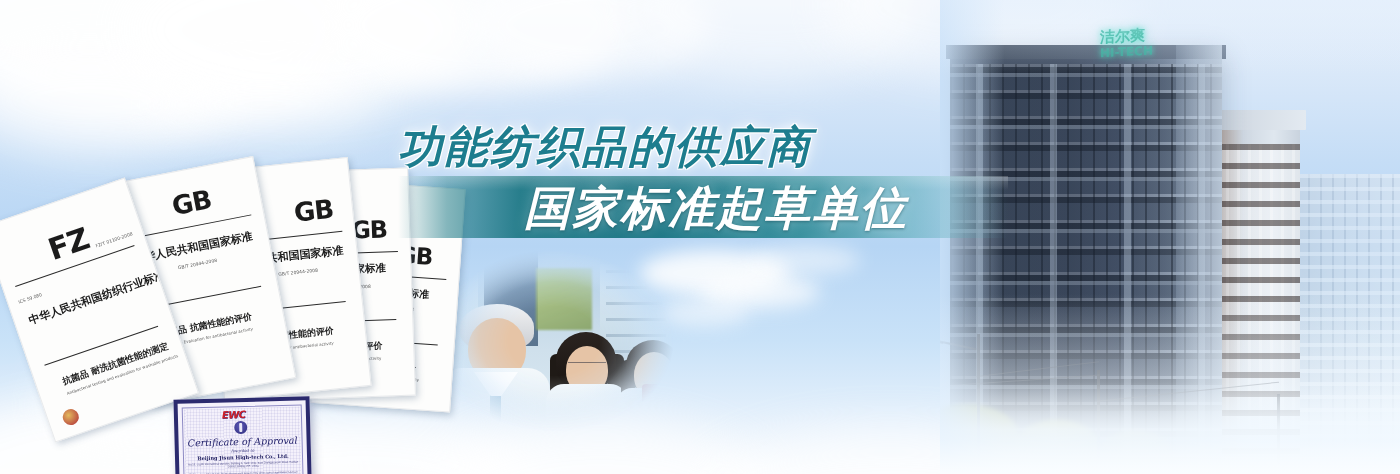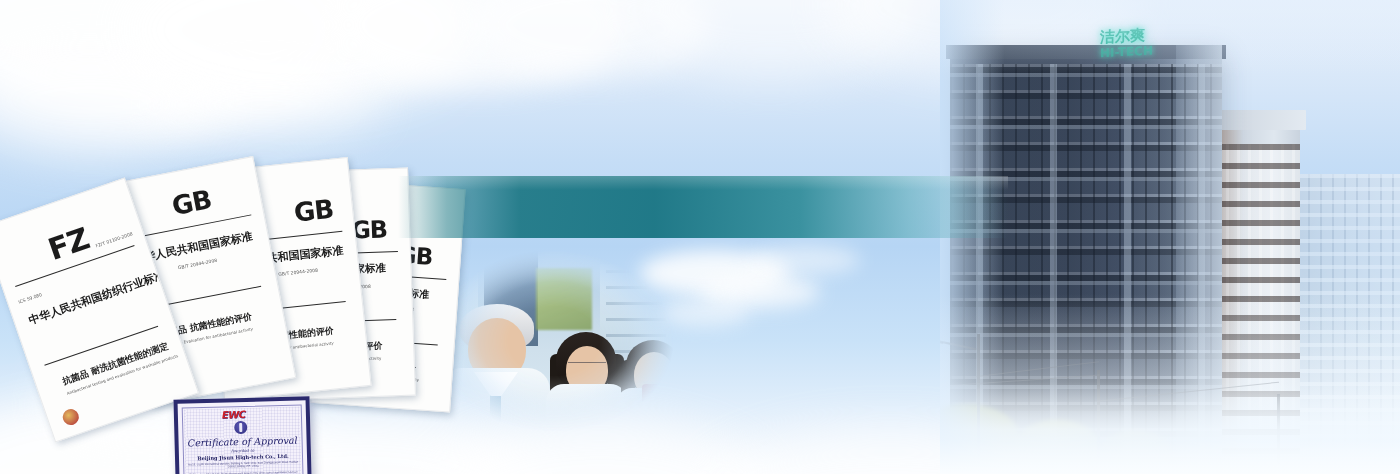--- a/index.html
+++ b/index.html
@@ -489,14 +489,18 @@
       <div class="h1">Certificate of Approval</div>
       <div class="h2">Awarded to</div>
       <div class="co">Beijing Jisun High-tech Co., Ltd.</div>
       <div class="addr">No.18, Castle International Mansion, Building A, Suite 1310, East Zhongguancun Road, Haidian District, Beijing, P.R. China</div>
       <div class="body1">EWC hereby certifies that the Quality Management System of the above named organization has been assessed and found to comply with the requirements of the standard detailed below</div>
 
     </div>
   </div>
 
   <div class="head-band"></div>
+  <div class="headline">
+    <div class="hl-line hl1">功能纺织品的供应商</div>
+    <div class="hl-line hl2">国家标准起草单位</div>
+  </div>
 
 </div>
 
 </body></html>

